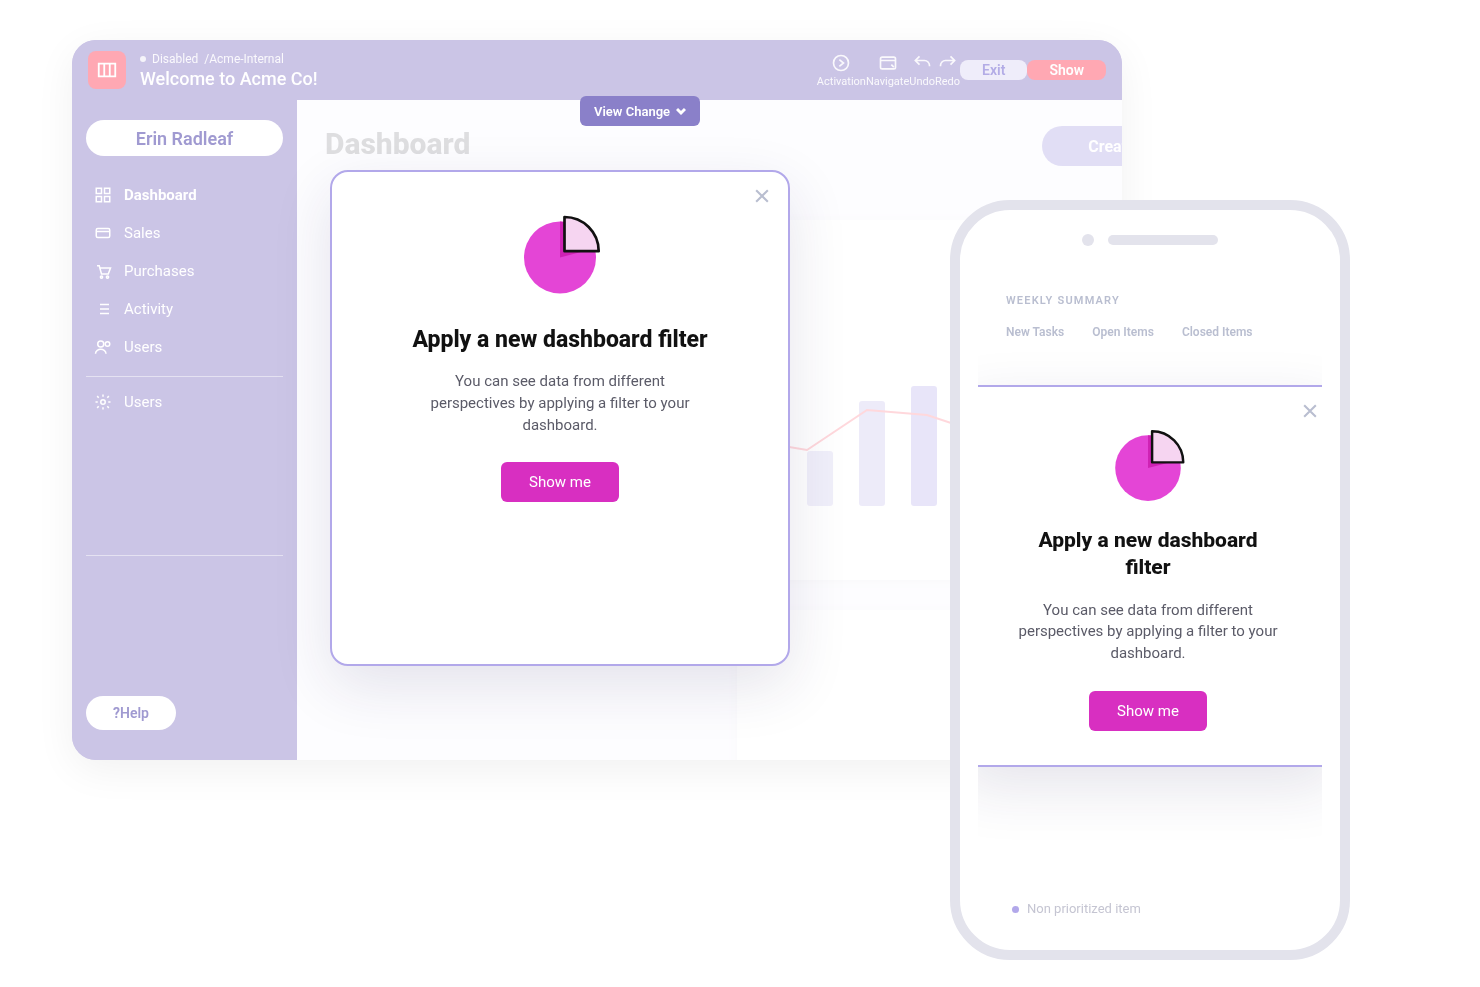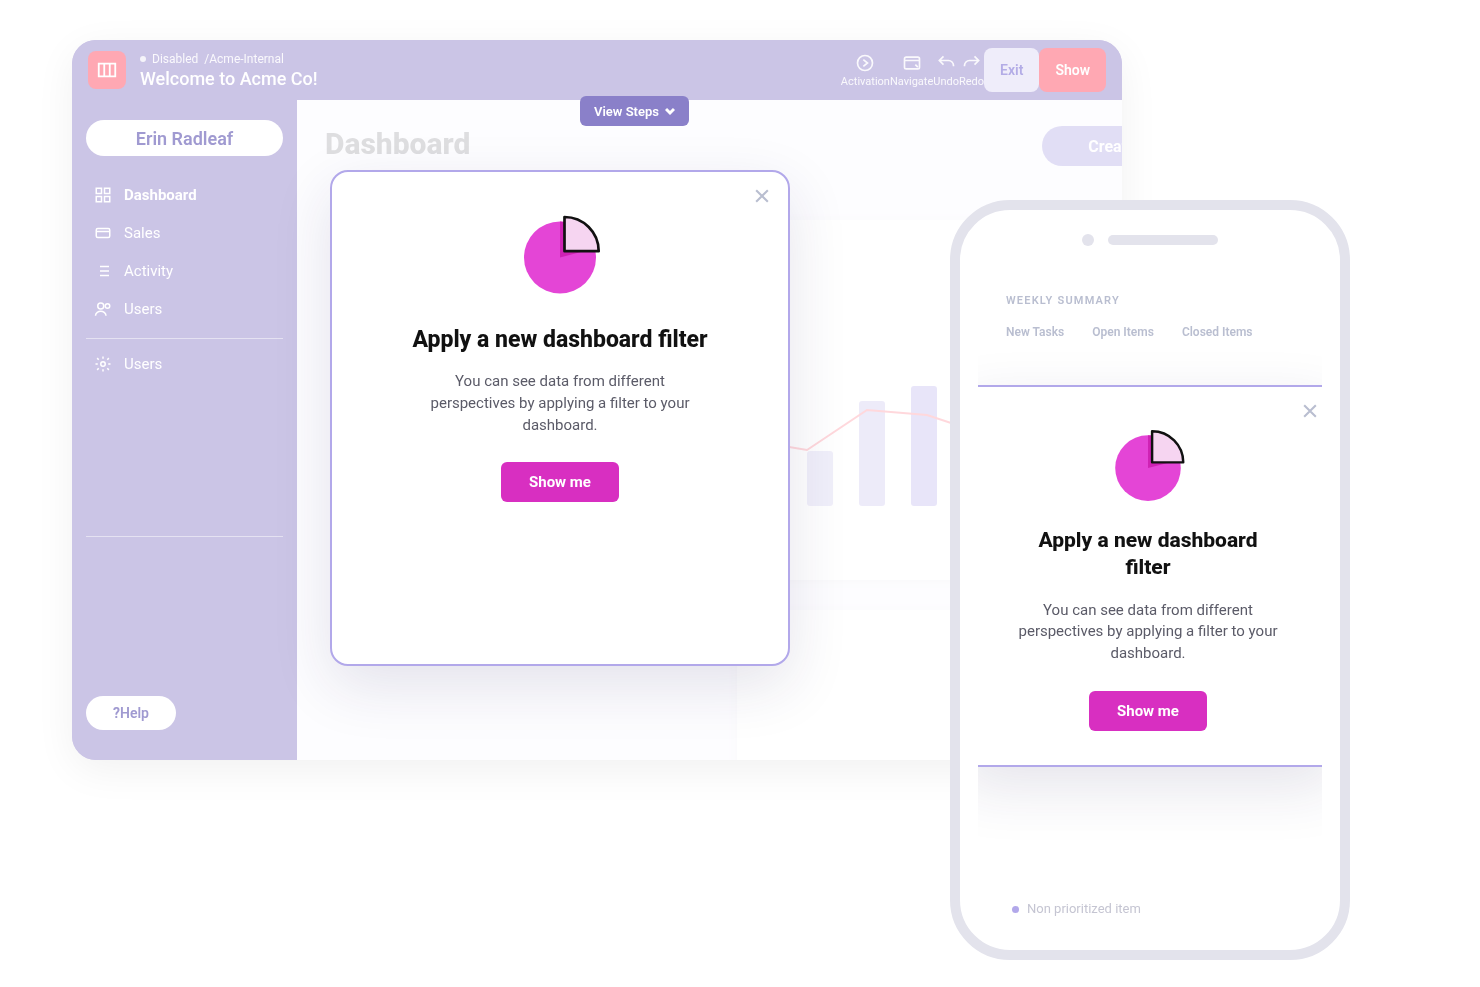--- a/index.html
+++ b/index.html
@@ -28,21 +28,21 @@
     background:#fff;box-shadow:0 10px 40px rgba(0,0,0,0.06);}
   .topbar{height:60px;background:var(--lav);display:flex;align-items:center;padding:0 16px;color:#fff}
   .logo{width:38px;height:38px;border-radius:8px;background:var(--accent-btn);display:flex;align-items:center;justify-content:center;margin-right:14px}
   .logo svg{width:22px;height:22px;stroke:#fff;fill:none;stroke-width:2}
   .breadcrumb{font-size:12px;opacity:.9;display:flex;align-items:center;gap:6px}
   .breadcrumb .dot{width:6px;height:6px;border-radius:50%;background:#fff;opacity:.9;display:inline-block}
   .title{font-size:18px;font-weight:500;margin-top:2px}
   .top-actions{margin-left:auto;display:flex;align-items:center;}
   .tb-item{display:flex;flex-direction:column;align-items:center;gap:2px;opacity:.9;font-size:11px}
   .tb-item svg{width:20px;height:20px;stroke:#fff;fill:none;stroke-width:2}
-  .tb-btn{height:44px;padding:0 16px;border-radius:8px;font-weight:600;font-size:14px;display:flex;align-items:center;justify-content:center}
+  .tb-btn{height:20px;padding:0 22px;border-radius:8px;font-weight:600;font-size:14px;display:flex;align-items:center;justify-content:center}
   .btn-exit{background:#e7e3f7;color:var(--indigo)}
   .btn-save{background:var(--accent-btn);color:#fff}
 
   .body{display:flex;height:calc(100% - 60px)}
   .sidebar{width:225px;background:var(--lav);color:#fff;padding:20px 14px;display:flex;flex-direction:column;position:relative}
   .user-chip{background:#fff;color:#6d64b8;border-radius:999px;height:36px;display:flex;align-items:center;justify-content:center;font-weight:600;font-size:18px;margin-bottom:20px}
   .nav{list-style:none;padding:0;margin:0}
   .nav li{display:flex;align-items:center;gap:12px;padding:10px 8px;border-radius:8px;font-size:15px}
   .nav li.active{font-weight:700}
   .nav svg{width:18px;height:18px;stroke:#fff;fill:none;stroke-width:2}
@@ -72,21 +72,21 @@
   .legend .ring::before,.legend .ring::after{content:"";position:absolute;top:4px;width:5px;height:2px;background:#ff7a8a}
   .legend .ring::before{left:-6px}.legend .ring::after{right:-6px}
 
   
   .modal{position:absolute;background:#fff;border:2px solid #b2a8ea;border-radius:18px;box-shadow:0 20px 60px rgba(40,30,90,.12);padding:36px 30px 34px;text-align:center}
   .modal .close{position:absolute;right:16px;top:14px;color:#b9bed0;cursor:pointer}
   .modal .close svg{width:20px;height:20px;stroke:currentColor;stroke-width:2.5;fill:none}
   .pie{width:90px;height:90px;margin:0 auto 28px;position:relative}
   .modal h2{font-size:22px;font-weight:800;color:#111;margin:0 0 18px}
   .modal p{font-size:15px;color:#5b5b68;max-width:280px;margin:0 auto 26px;line-height:1.45}
-  .modal button{background:var(--magenta-btn);color:#fff;font-weight:700;font-size:15px;border:none;height:40px;padding:0 28px;border-radius:6px;cursor:pointer}
+  .modal button{background:var(--magenta-btn);color:#fff;font-weight:400;font-size:15px;border:none;height:40px;padding:0 28px;border-radius:6px;cursor:pointer}
 
   .modal-desktop{left:270px;top:130px;width:460px;height:496px}
   .modal-desktop h2{font-size:23px}
 
   
   .phone{position:absolute;left:890px;top:160px;width:400px;height:760px;border-radius:60px;border:10px solid var(--phone);background:#fff}
   .phone-inner{position:absolute;inset:20px 18px;border-radius:40px;overflow:hidden}
   .notch{position:absolute;left:50%;top:24px;transform:translateX(-50%);display:flex;gap:14px;align-items:center}
   .notch .cam{width:12px;height:12px;border-radius:50%;background:#e3e3ec}
   .notch .spk{width:110px;height:10px;border-radius:6px;background:#e3e3ec}
@@ -167,20 +167,28 @@
                 <rect x="14" y="14" width="7" height="7"></rect>
               </svg>
             <span>Dashboard</span>
           </li>
           <li>
             <svg viewBox="0 0 24 24">
                 <rect x="3" y="6" width="18" height="12" rx="2"></rect>
                 <path d="M3 10h18"></path>
               </svg>
             <span>Sales</span>
+          </li>
+          <li>
+            <svg viewBox="0 0 24 24">
+                <path d="M4 5h3l3 11h9l3-8H8"></path>
+                <circle cx="10" cy="20" r="1.5"></circle>
+                <circle cx="18" cy="20" r="1.5"></circle>
+              </svg>
+            <span>Purchases</span>
           </li>
           <li>
             <svg viewBox="0 0 24 24">
                 <path d="M8 6h12M8 12h12M8 18h12M4 6h.01M4 12h.01M4 18h.01"></path>
               </svg>
             <span>Activity</span>
           </li>
           <li>
             <svg viewBox="0 0 24 24">
                 <circle cx="9" cy="8" r="4"></circle>
@@ -231,21 +239,21 @@
             <span><span class="sq" style="background:#b2a8ea"></span><span>Visitors</span></span>
             <span><span class="ring"></span><span>Net Change</span></span>
           </div>
         </div>
       </div>
     </div>
     <div class="editor-fade"></div>
   </div>
 
   <div class="viewsteps">
-    <span>View Steps</span>
+    <span>View Change</span>
     <svg viewBox="0 0 10 10">
         <path d="M1 3l4 4 4-4"></path>
       </svg>
   </div>
 
   <div class="modal modal-desktop">
     <div class="close">
       <svg viewBox="0 0 24 24">
           <path d="M5 5l14 14M19 5L5 19"></path>
         </svg>

